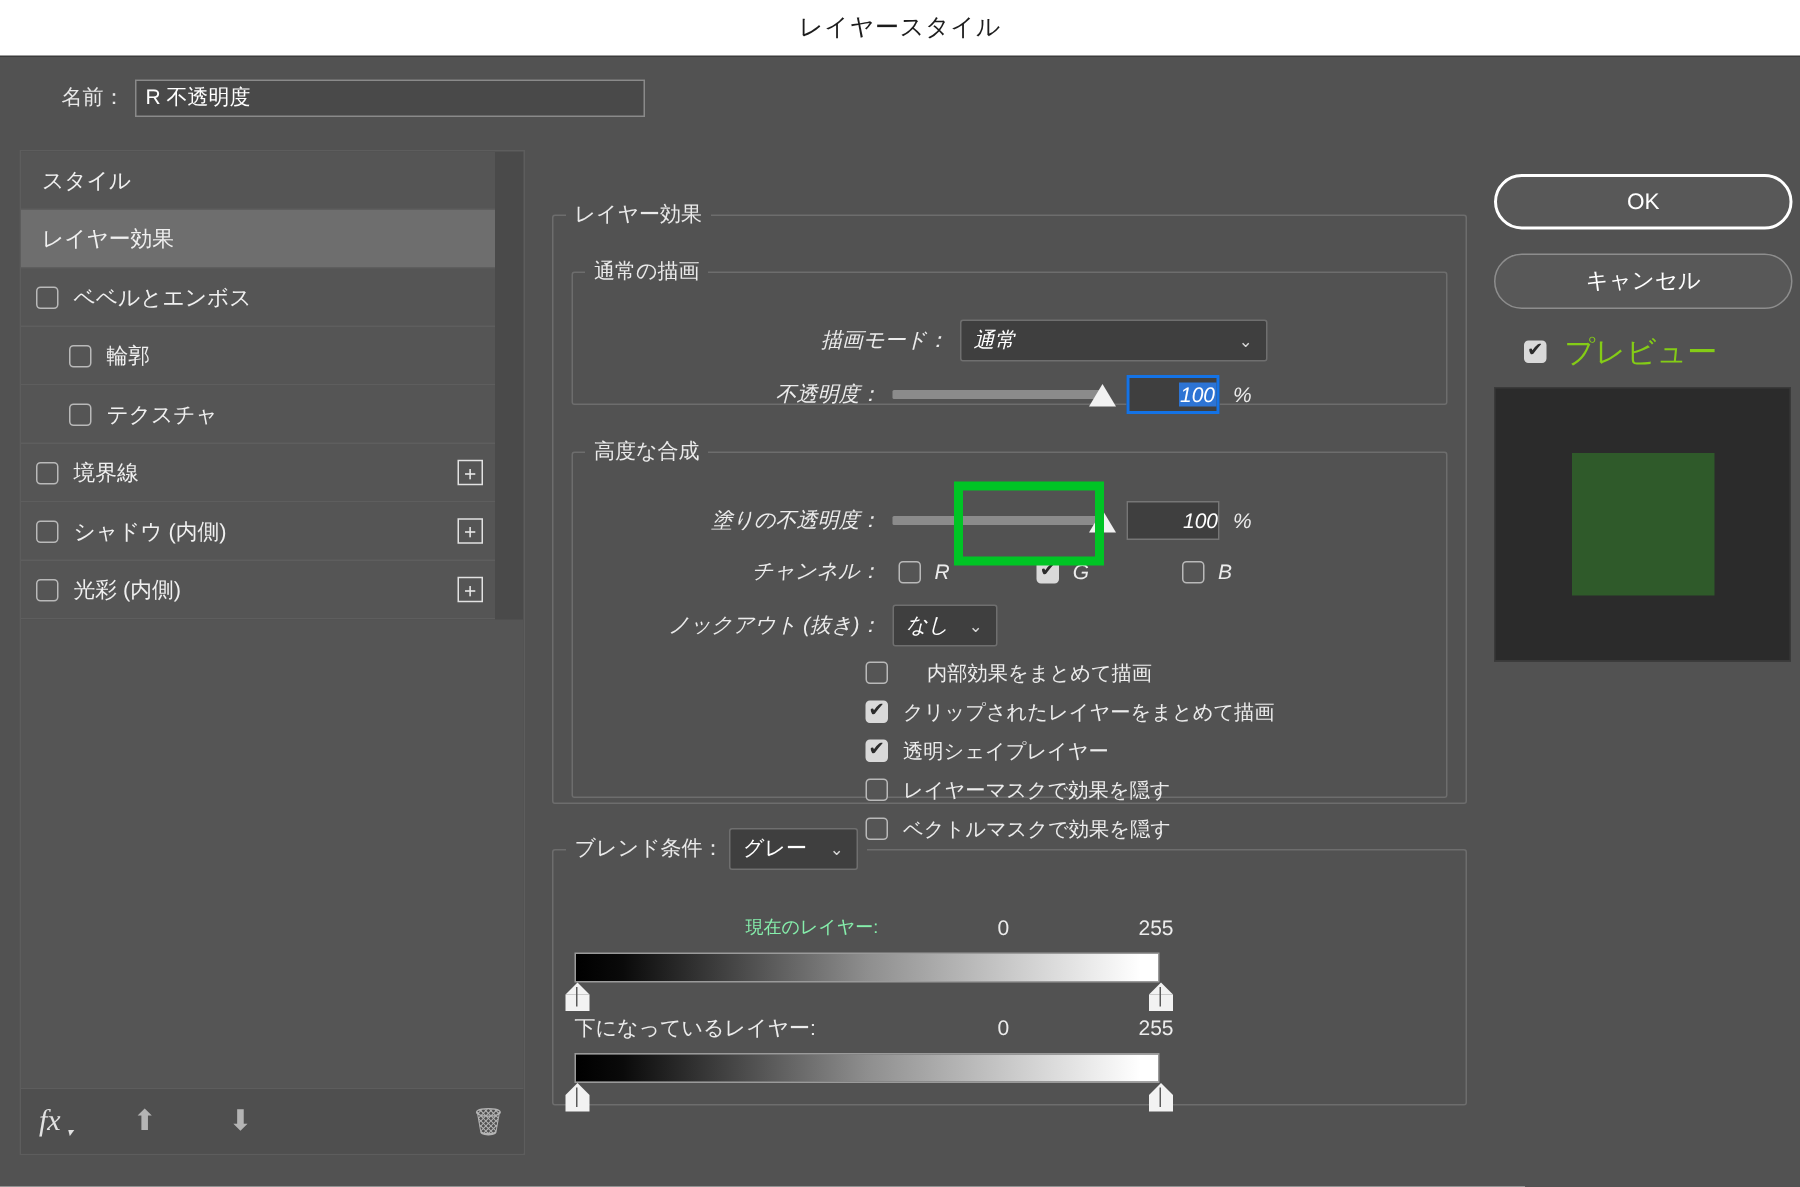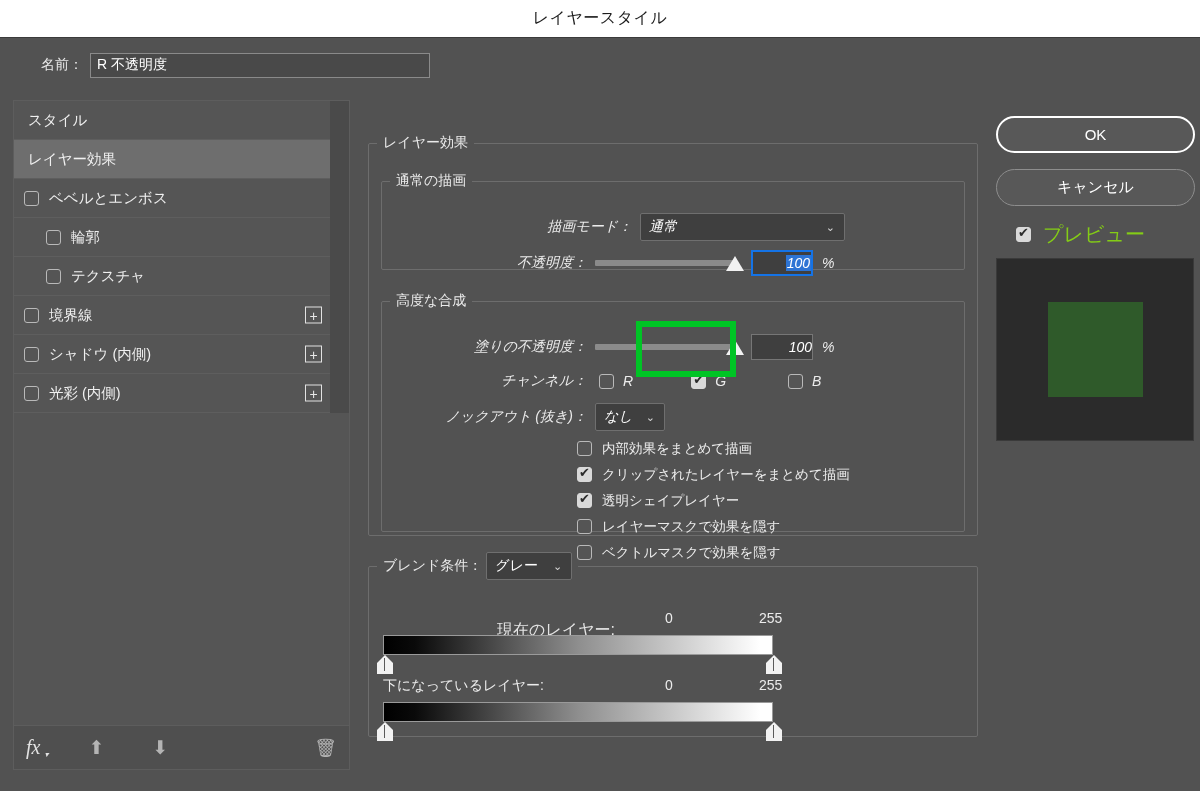--- a/index.html
+++ b/index.html
@@ -296,21 +296,21 @@
 
         <div class="fld-row" style="left:0; top:92px; width:570px;">
           <span class="fld-label" style="width:205px;">ノックアウト (抜き)：</span>
           <div class="sel" style="width:70px; margin-left:8px;">
             <span>なし</span>
             <span class="caret">⌄</span>
           </div>
         </div>
 
         <div id="adv-options" style="position:absolute; left:195px; top:128px;">
-            <div class="opt-row" style="margin-bottom: 5px;">
+            <div class="opt-row" style="margin-bottom: 5px; gap: 16px;">
               <span class="chan-chk"></span>
               <span class="opt-text">内部効果をまとめて描画</span>
             </div>
             <div class="opt-row" style="margin-bottom: 5px;">
               <span class="chan-chk on"></span>
               <span class="opt-text">クリップされたレイヤーをまとめて描画</span>
             </div>
             <div class="opt-row" style="margin-bottom: 5px;">
               <span class="chan-chk on"></span>
               <span class="opt-text">透明シェイプレイヤー</span>
@@ -331,21 +331,21 @@
       <legend>
         <span style="display:inline-flex; align-items:center;">
           <span style="font-size:14px; color:#eaeaea;">ブレンド条件：</span>
           <span class="sel" style="width:86px; margin-left:4px;">
             <span>グレー</span>
             <span class="caret">⌄</span>
           </span>
         </span>
       </legend>
 
-      <div style="position: absolute; left: 128px; top: 40px; font-size: 16px; color: #e5e5e5;">現在のレイヤー:</div>
+      <div style="position: absolute; left: 128px; top: 30px; font-size: 12px; color: #86efac;">現在のレイヤー:</div>
       <div class="blend-num" style="left:296px; top:30px;">0</div>
       <div class="blend-num" style="left:390px; top:30px;">255</div>
       <div class="grad-bar inner" style="position:absolute; left:14px; top:55px; width:390px;">
         <div class="knob" style="left:-8px; top:19px;">
             <div class="tri"></div>
             <div class="body"></div>
           </div>
         <div class="knob" style="left:381px; top:19px;">
             <div class="tri"></div>
             <div class="body"></div>

